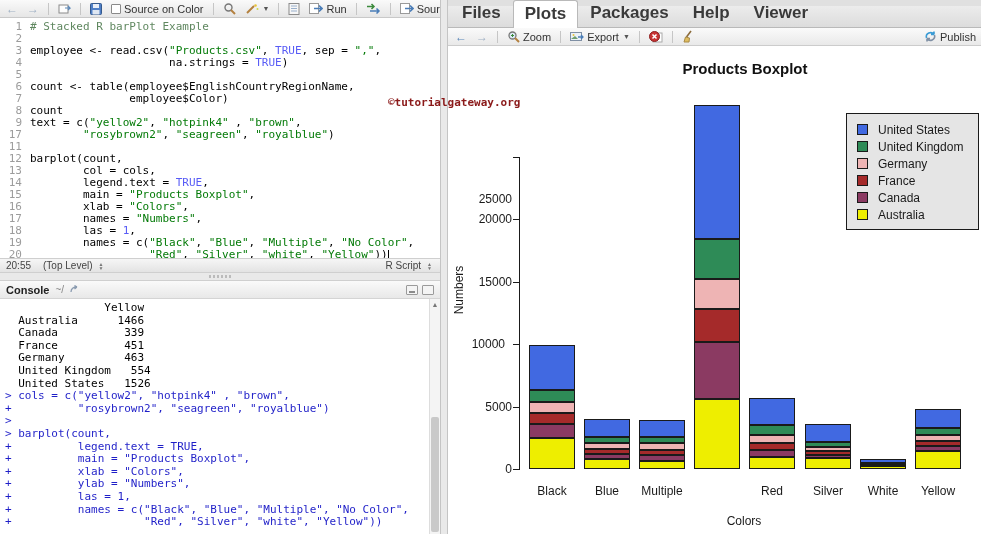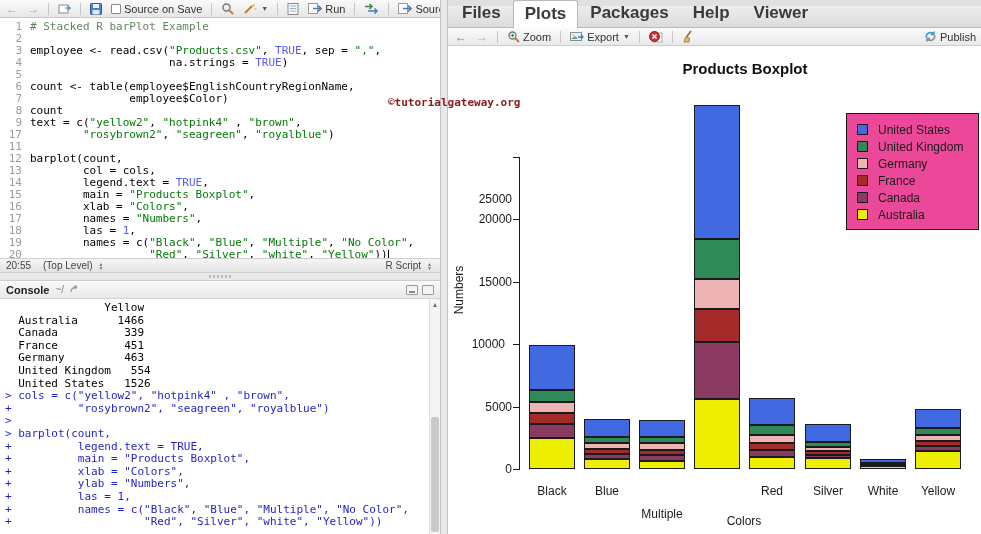--- a/index.html
+++ b/index.html
@@ -88,21 +88,21 @@
   .plot-area { position:absolute; top:46px; left:0; right:0; bottom:0; background:#fff; }
   .plot-title { position:absolute; left:147px; top:14px; width:300px; text-align:center;
     font-weight:bold; font-size:15px; color:#111; }
   .axis-label { position:absolute; font-size:12px; color:#1a1a1a; }
   .ylabel { left:-94px; top:237px; width:210px; text-align:center; transform:rotate(-90deg); transform-origin:center; }
   .xlabel { left:146px; top:468px; width:300px; text-align:center; }
   .ytick-label { position:absolute; width:48px; text-align:right; font-size:12px; color:#1a1a1a; }
   .xtick-label { position:absolute; width:60px; text-align:center; font-size:12px; color:#1a1a1a; }
   .axis-piece { position:absolute; background:#1a1a1a; }
   .bar-seg { position:absolute; border:1px solid #1a1a1a; }
-  .legend-box { position:absolute; left:398px; top:67px; width:133px; background:#ec4899;
+  .legend-box { position:absolute; left:398px; top:67px; width:133px; background:#e5e5e5;
     border:1px solid #1a1a1a; padding:7px 6px 6px 10px; }
   .legend-row { display:flex; align-items:center; gap:10px; height:17px; }
   .legend-swatch { width:11px; height:11px; border:1px solid #1a1a1a; flex:0 0 auto; }
   .legend-label { font-size:12px; color:#1a1a1a; white-space:nowrap; }
 
   .watermark { position:absolute; left:388px; top:96px; font-family:"DejaVu Sans Mono", monospace;
     font-size:11px; font-weight:bold; color:#8b1a1a; z-index:50; letter-spacing:0px; }
 </style>
 </head>
 <body>
@@ -126,21 +126,21 @@
     <span class="tb-sep"></span>
     <span class="tb-btn">
       <svg width="12" height="12">
           <rect x="0.5" y="0.5" width="11" height="11" rx="1" fill="#4f7fc6" stroke="#35598c"></rect>
           <rect x="3" y="1" width="6" height="4" fill="#e8eef7"></rect>
           <rect x="2.5" y="7" width="7" height="4.5" fill="#dfe7f2"></rect>
         </svg>
     </span>
     <span class="tb-btn">
       <span class="checkbox"></span>
-      <span>Source on Save</span>
+      <span>Source on Color</span>
     </span>
     <span class="tb-sep"></span>
     <span class="tb-btn">
       <svg width="13" height="13">
           <circle cx="5.5" cy="5.5" r="3.5" fill="none" stroke="#777" stroke-width="1.4"></circle>
           <line x1="8" y1="8" x2="12" y2="12" stroke="#b4813f" stroke-width="2"></line>
         </svg>
     </span>
     <span class="tb-btn">
       <svg width="14" height="12">
@@ -391,21 +391,21 @@
       <div class="bar-seg" title="White / United Kingdom" style="left: 412px; width: 46px; top: 416.875px; height: 1px; background: rgb(46, 139, 87);"></div>
       <div class="bar-seg" title="White / United States" style="left: 412px; width: 46px; top: 413.25px; height: 3.625px; background: rgb(65, 105, 225);"></div>
       <div class="bar-seg" title="Yellow / Australia" style="left: 467px; width: 46px; top: 404.675px; height: 18.325px; background: rgb(238, 238, 0);"></div>
       <div class="bar-seg" title="Yellow / Canada" style="left: 467px; width: 46px; top: 400.438px; height: 4.2375px; background: rgb(139, 58, 98);"></div>
       <div class="bar-seg" title="Yellow / France" style="left: 467px; width: 46px; top: 394.8px; height: 5.6375px; background: rgb(165, 42, 42);"></div>
       <div class="bar-seg" title="Yellow / Germany" style="left: 467px; width: 46px; top: 389.012px; height: 5.7875px; background: rgb(238, 180, 180);"></div>
       <div class="bar-seg" title="Yellow / United Kingdom" style="left: 467px; width: 46px; top: 382.087px; height: 6.925px; background: rgb(46, 139, 87);"></div>
       <div class="bar-seg" title="Yellow / United States" style="left: 467px; width: 46px; top: 363.012px; height: 19.075px; background: rgb(65, 105, 225);"></div>
       <div class="xtick-label" style="left: 74px; top: 438px;">Black</div>
       <div class="xtick-label" style="left: 129px; top: 438px;">Blue</div>
-      <div class="xtick-label" style="left: 184px; top: 438px; margin-top: 23px;">Multiple</div>
+      <div class="xtick-label" style="left: 184px; top: 438px;">Multiple</div>
       <div class="xtick-label" style="left: 294px; top: 438px;">Red</div>
       <div class="xtick-label" style="left: 350px; top: 438px;">Silver</div>
       <div class="xtick-label" style="left: 405px; top: 438px;">White</div>
       <div class="xtick-label" style="left: 460px; top: 438px;">Yellow</div>
       <div class="legend-box">
         <div class="legend-row">
           <span class="legend-swatch" style="background: rgb(65, 105, 225);"></span>
           <span class="legend-label">United States</span>
         </div>
         <div class="legend-row">

